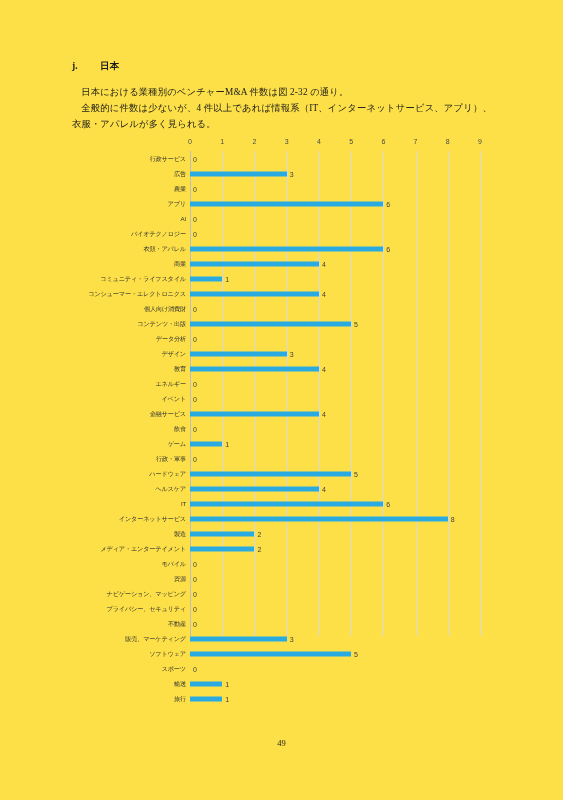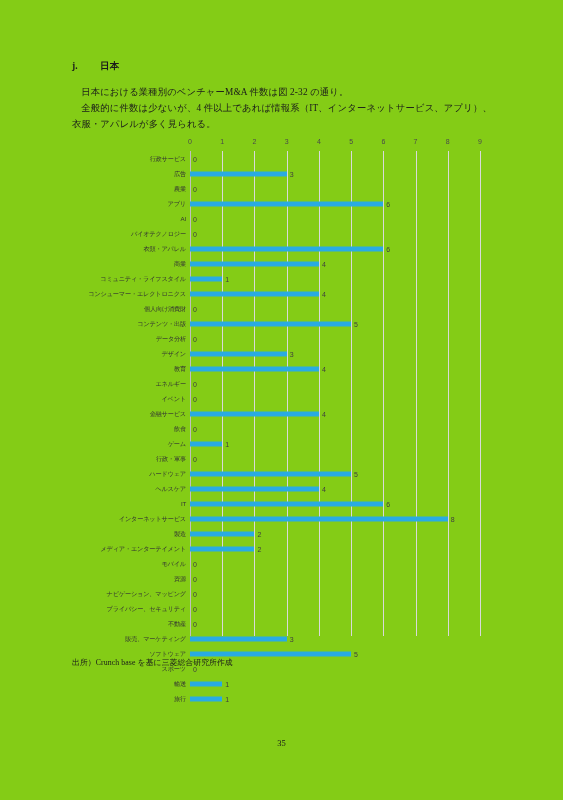--- a/index.html
+++ b/index.html
@@ -4,21 +4,21 @@
 <style>
   html, body {
     margin: 0;
     padding: 0;
     background: #f0f0f0;
   }
   .page {
     position: relative;
     width: 563px;
     height: 800px;
-    background: #84cc16;
+    background: #fde047;
     overflow: hidden;
     font-family: "Liberation Serif", serif;
     color: #1a1a1a;
     box-sizing: border-box;
   }
 
   
   .heading {
     position: absolute;
     left: 72px;
@@ -441,18 +441,17 @@
             <div class="row-plot">
               <div class="bar" style="width: 32.2222px; background: rgb(41, 171, 226);"></div>
               <div class="bar-value" style="left: 32.2222px;">1</div>
             </div>
           </div>
         </div>
     </div>
   </div>
 
   <div class="caption">
-    <div class="line2">出所）Crunch base を基に三菱総合研究所作成</div>
   </div>
 
-  <div class="page-number">35</div>
+  <div class="page-number">49</div>
 
 </div>
 
 </body></html>

